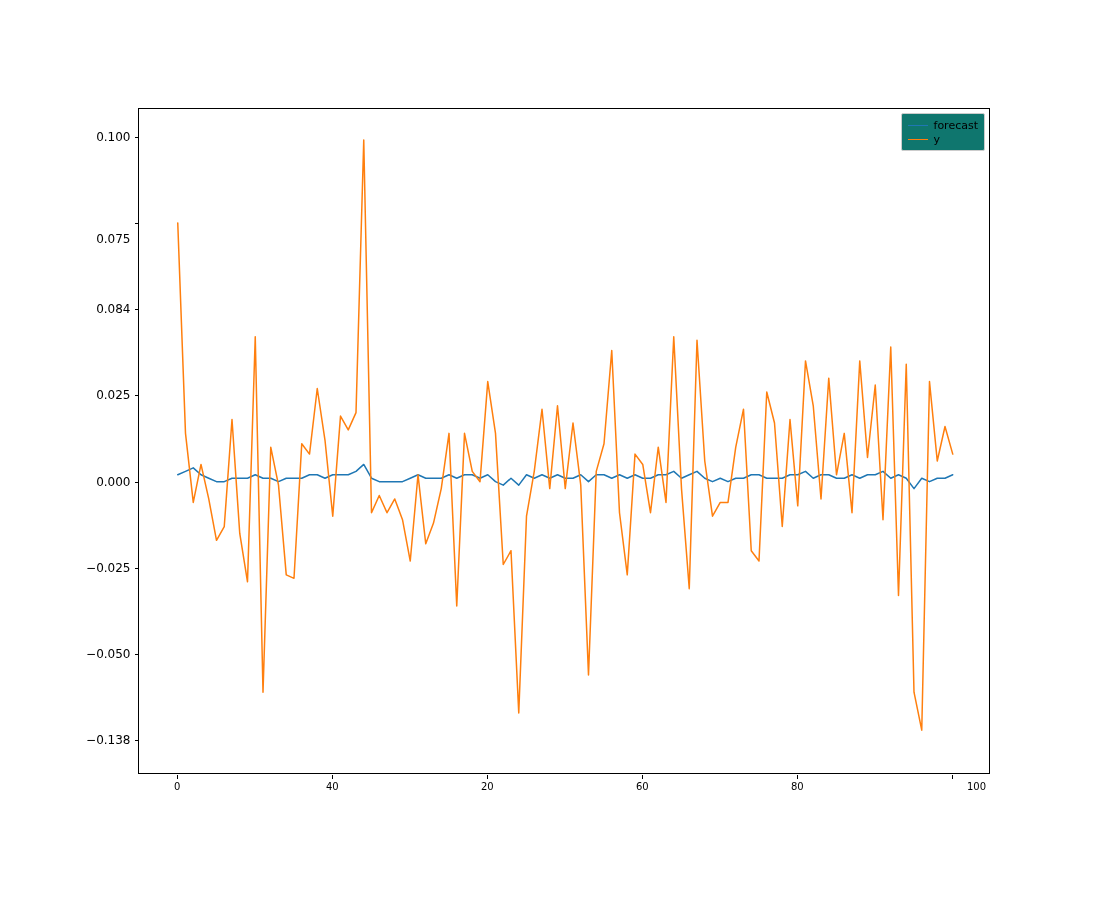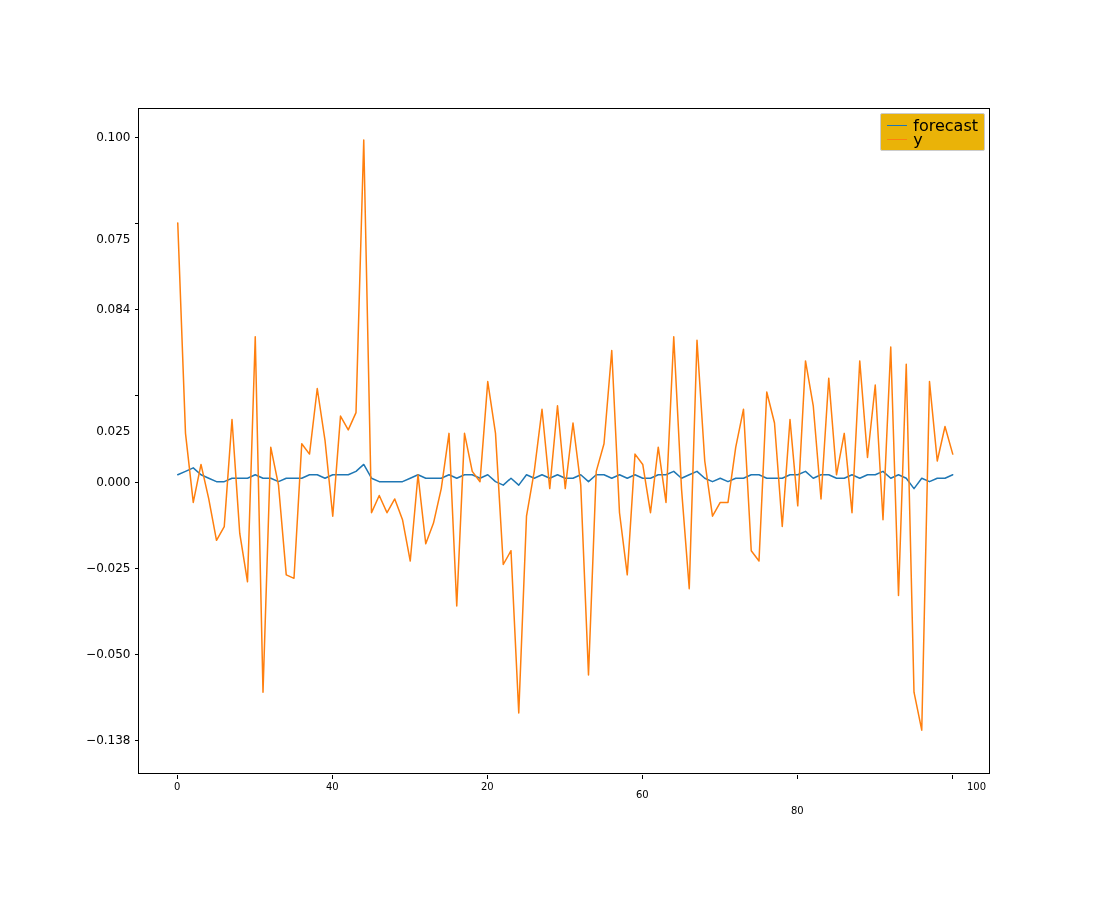--- a/index.html
+++ b/index.html
@@ -43,24 +43,24 @@
   }
   .tick-mark-y {
     position: absolute;
     width: 4px;
     height: 1px;
     background: #000000;
   }
   .legend {
     position: absolute;
     border: 1px solid #cccccc;
-    background: #eab308;
+    background: #0f766e;
     border-radius: 2px;
     padding: 4px 6px;
-    font-size: 16px;
+    font-size: 11px;
   }
   .legend-row {
     display: flex;
     align-items: center;
     height: 14px;
   }
   .legend-swatch {
     width: 20px;
     height: 0;
     border-top: 1.5px solid;
@@ -97,35 +97,35 @@
           <span>y</span>
         </div>
       </div>
   <div class="tick-mark-x" style="left: 38.75px; top: 666px;"></div>
       <div class="tick-label-x" style="left: 38.75px; top: 672px;">0</div>
       <div class="tick-mark-x" style="left: 193.75px; top: 666px;"></div>
       <div class="tick-label-x" style="left: 193.75px; top: 672px;">40</div>
       <div class="tick-mark-x" style="left: 348.75px; top: 666px;"></div>
       <div class="tick-label-x" style="left: 348.75px; top: 672px;">20</div>
       <div class="tick-mark-x" style="left: 503.75px; top: 666px;"></div>
-      <div class="tick-label-x" style="left: 503.75px; top: 672px; margin-top: 8px;">60</div>
+      <div class="tick-label-x" style="left: 503.75px; top: 672px;">60</div>
       <div class="tick-mark-x" style="left: 658.75px; top: 666px;"></div>
-      <div class="tick-label-x" style="left: 658.75px; top: 672px; margin-top: 24px;">80</div>
+      <div class="tick-label-x" style="left: 658.75px; top: 672px;">80</div>
       <div class="tick-mark-x" style="left: 813.75px; top: 666px;"></div>
       <div class="tick-label-x" style="left: 838px; top: 672px;">100</div>
       <div class="tick-mark-y" style="left: -4px; top: 631.492px;"></div>
       <div class="tick-label-y" style="right: 860.5px; width: 50px; top: 631.492px; position: absolute; left: -58px;">−0.138</div>
       <div class="tick-mark-y" style="left: -4px; top: 545.223px;"></div>
       <div class="tick-label-y" style="right: 860.5px; width: 50px; top: 545.223px; position: absolute; left: -58px;">−0.050</div>
       <div class="tick-mark-y" style="left: -4px; top: 458.953px;"></div>
       <div class="tick-label-y" style="right: 821px; width: 50px; top: 458.953px; position: absolute; left: -58px;">−0.025</div>
       <div class="tick-mark-y" style="left: -4px; top: 372.684px;"></div>
       <div class="tick-label-y" style="right: 860.5px; width: 50px; top: 372.684px; position: absolute; left: -58px;">0.000</div>
       <div class="tick-mark-y" style="left: -4px; top: 286.415px;"></div>
-      <div class="tick-label-y" style="right: 860.5px; width: 50px; top: 286.415px; position: absolute; left: -58px; margin-top: 36px;">0.025</div>
+      <div class="tick-label-y" style="right: 860.5px; width: 50px; top: 286.415px; position: absolute; left: -58px;">0.025</div>
       <div class="tick-mark-y" style="left: -4px; top: 200.145px;"></div>
       <div class="tick-label-y" style="right: 860.5px; width: 50px; top: 200.145px; position: absolute; left: -58px;">0.084</div>
       <div class="tick-mark-y" style="left: -4px; top: 113.876px;"></div>
       <div class="tick-label-y" style="right: 860.5px; width: 50px; top: 130px; position: absolute; left: -58px;">0.075</div>
       <div class="tick-mark-y" style="left: -4px; top: 27.6062px;"></div>
       <div class="tick-label-y" style="right: 860.5px; width: 50px; top: 27.6062px; position: absolute; left: -58px;">0.100</div>
     </div>
 </div>
 
 </body></html>

